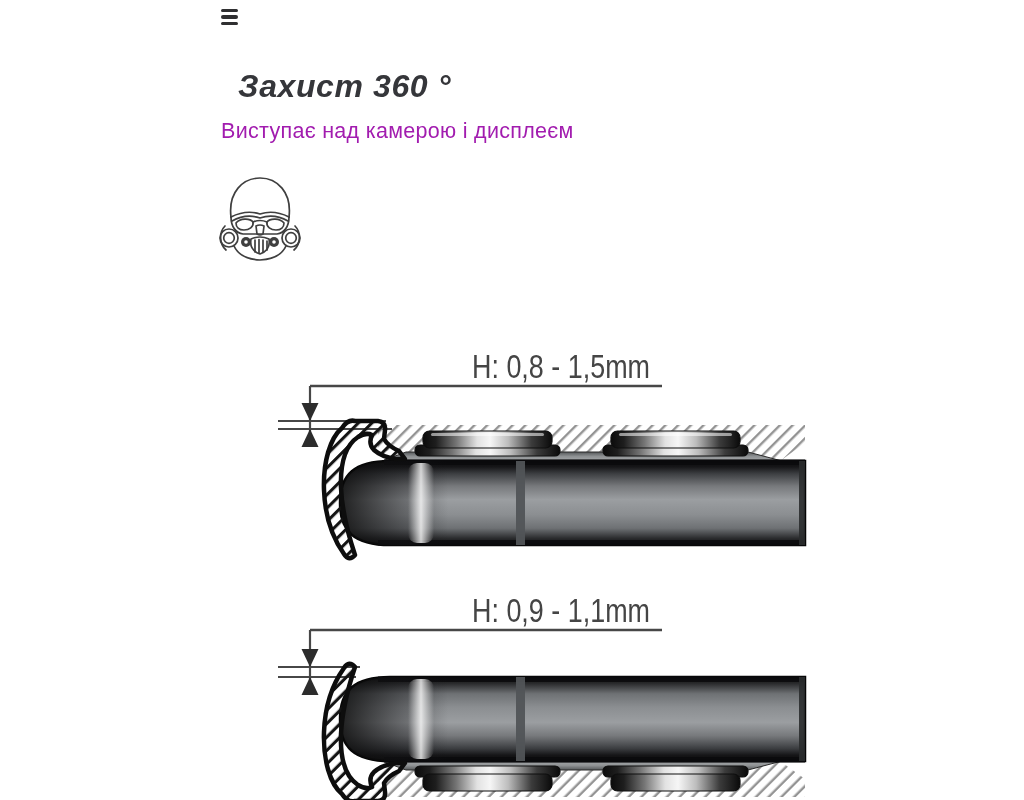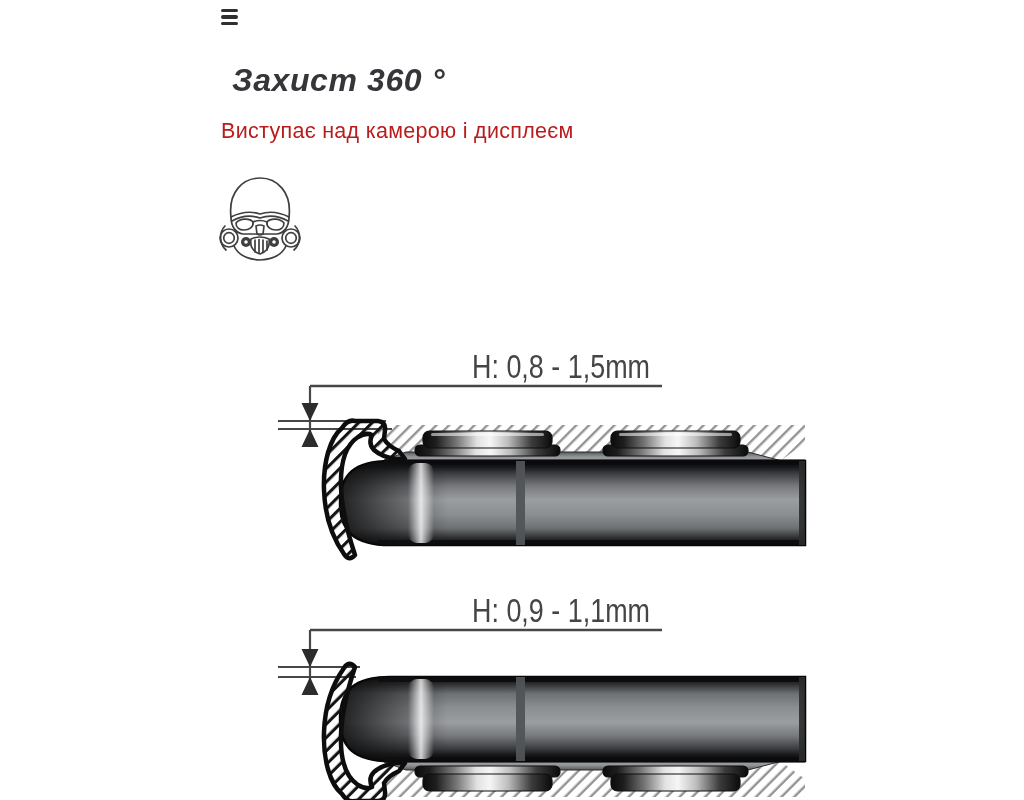--- a/index.html
+++ b/index.html
@@ -8,27 +8,27 @@
     background:#ffffff;font-family:"Liberation Sans", sans-serif;
   }
   .abs{position:absolute;}
 
   
   .menu{left:221px;top:9px;width:18px;cursor:pointer;}
   .menu .bar{display:block;width:17px;height:3.4px;background:#2f2f31;border-radius:2px;margin-bottom:3.1px;}
 
   
   .title{
-    left:220px;top:50px;margin:12px;
+    left:220px;top:50px;margin:18px;
     font-size:32px;font-weight:800;font-style:italic;
     color:#35363a;letter-spacing:.6px;white-space:nowrap;text-align:right;
   }
   .subtitle{
     left:221px;top:119px;margin:0;
-    font-size:21.5px;font-weight:400;color:#b91c1c;letter-spacing:.3px;white-space:nowrap;
+    font-size:21.5px;font-weight:400;color:#a21caf;letter-spacing:.3px;white-space:nowrap;
   }
 
   .trooper{left:219px;top:174px;}
   .diagram{left:278px;}
   .d1{top:340px;}
   .d2{top:584px;}
 
   .dim-label{
     font-family:"Liberation Sans", sans-serif;
     font-size:33px;font-weight:500;fill:#454545;

